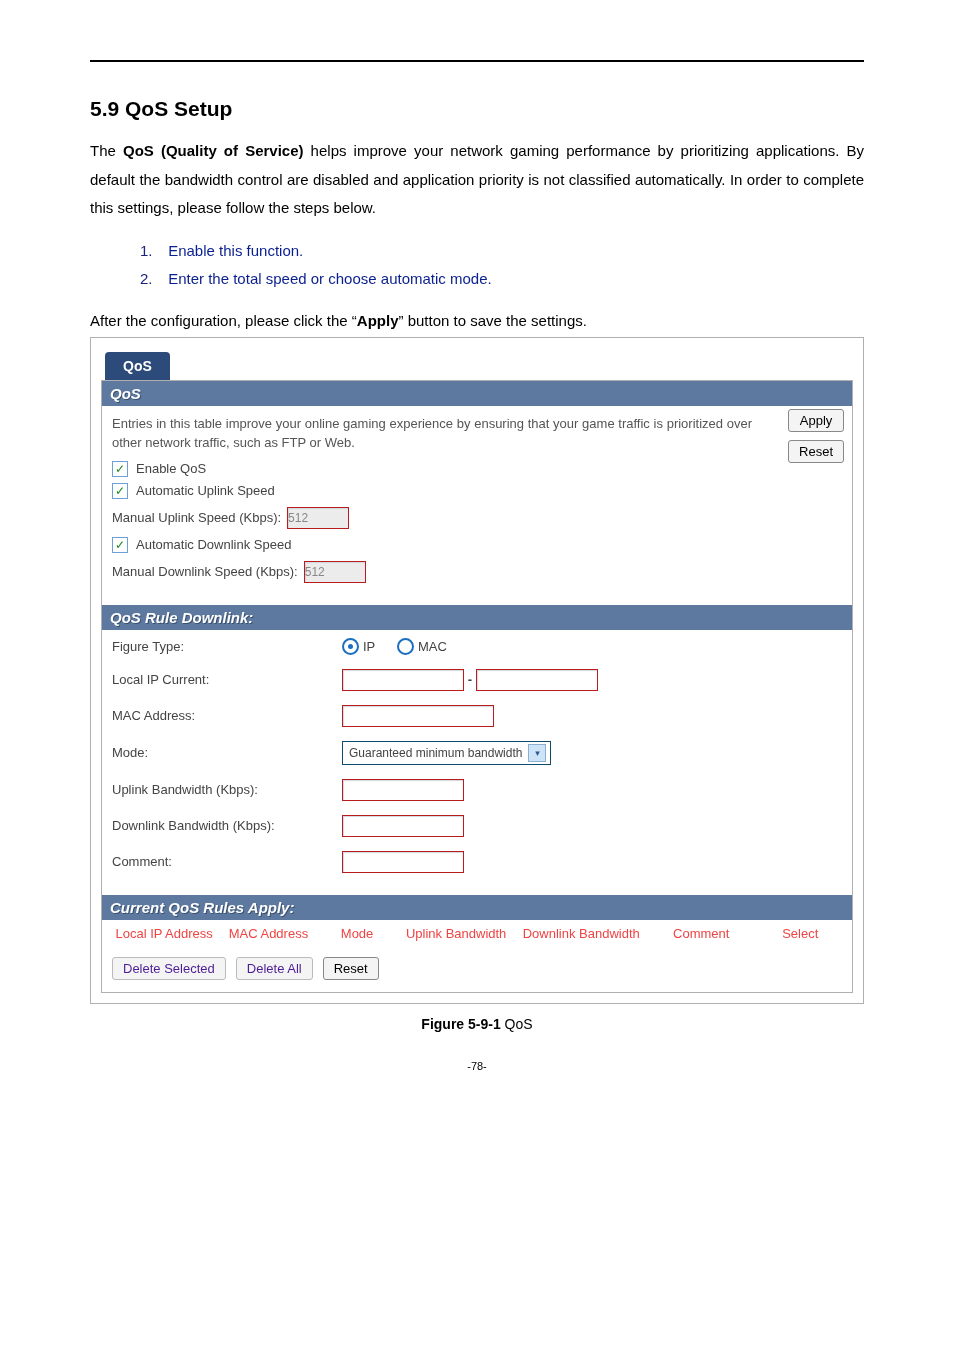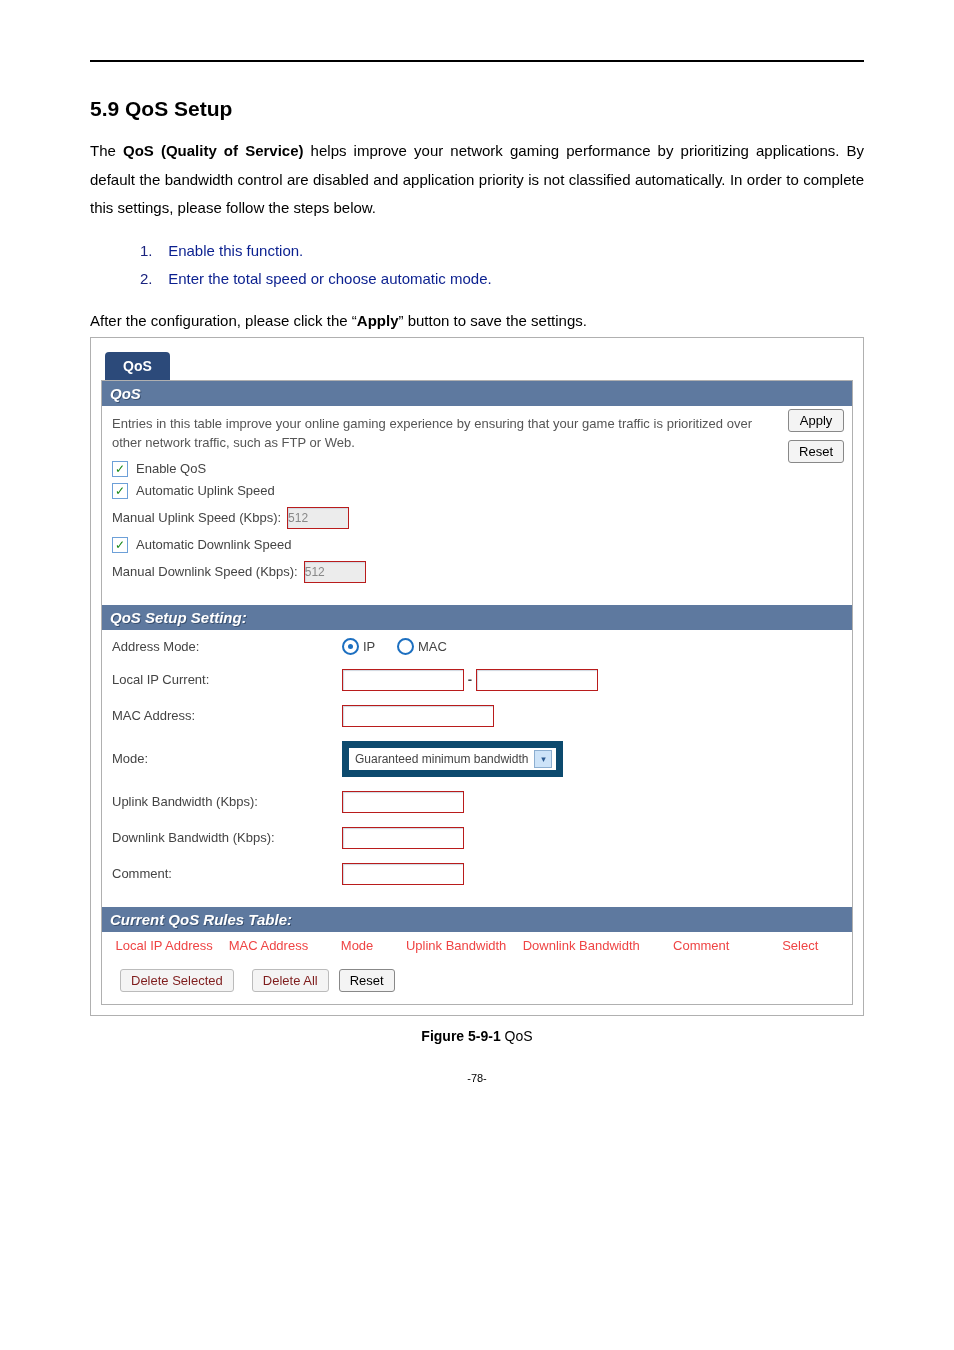--- a/index.html
+++ b/index.html
@@ -88,24 +88,23 @@
   .sbtn {
     font-family: Verdana, sans-serif;
     font-size: 13px;
     background: #f4f4f4;
     border: 1px solid #888;
     border-radius: 3px;
     padding: 3px 10px;
     cursor: pointer;
   }
   .sbtn.disabled {
-    color: #7f1d1d;
+    color: #4c1d95;
     border-color: #bbb;
     cursor: default;
-    margin-left: 8px;
   }
   .section-bar {
     background: #5e799f;
     color: #fff;
     font-weight: bold;
     font-size: 15px;
     padding: 4px 8px;
     font-style: italic;
     text-shadow: 1px 1px 0 #3a5070;
   }
@@ -174,21 +173,21 @@
     margin-right: 4px;
     vertical-align: middle;
   }
   .radio .dot {
     width: 5px; height: 5px;
     background: #1c6fc0;
     border-radius: 50%;
   }
   .rlabel { margin-right: 18px; vertical-align: middle; }
   .select {
-    border: 7px solid #0c4a6e;
+    border: 1px solid #0c4a6e;
     background: #fff;
     height: 22px;
     display: inline-flex;
     align-items: center;
     padding: 0 4px 0 6px;
     font-size: 12px;
   }
   .select .arrow {
     background: #cde3f8;
     border: 1px solid #8caed0;
@@ -274,23 +273,23 @@
         <div class="chk-line">
           <span class="chk">✓</span>
           <span>Automatic Downlink Speed</span>
         </div>
         <div class="fld-line">
           <span>Manual Downlink Speed (Kbps):</span>
           <input class="tinput disabled w60" value="512" style="">
         </div>
       </div>
 
-      <div class="section-bar">QoS Setup Setting:</div>
+      <div class="section-bar">QoS Rule Downlink:</div>
       <div class="form-grid">
-        <div>Address Mode:</div>
+        <div>Figure Type:</div>
         <div>
           <span class="radio">
               <span class="dot"></span>
             </span><span class="rlabel">IP</span>
           <span class="radio"></span><span class="rlabel">MAC</span>
         </div>
 
         <div>Local IP Current:</div>
         <div>
           <input class="tinput w120" style="">
@@ -314,21 +313,21 @@
 
         <div>Downlink Bandwidth (Kbps):</div>
         <div><input class="tinput w120" style=""></div>
 
         <div>Comment:</div>
         <div><input class="tinput w120" style=""></div>
       </div>
 
       <div style="height:14px;"></div>
 
-      <div class="section-bar">Current QoS Rules Table:</div>
+      <div class="section-bar">Current QoS Rules Apply:</div>
       <div class="tbl-head">
         <div>Local IP Address</div>
         <div>MAC Address</div>
         <div>Mode</div>
         <div>Uplink Bandwidth</div>
         <div>Downlink Bandwidth</div>
         <div>Comment</div>
         <div>Select</div>
       </div>
       <div class="btn-row">

